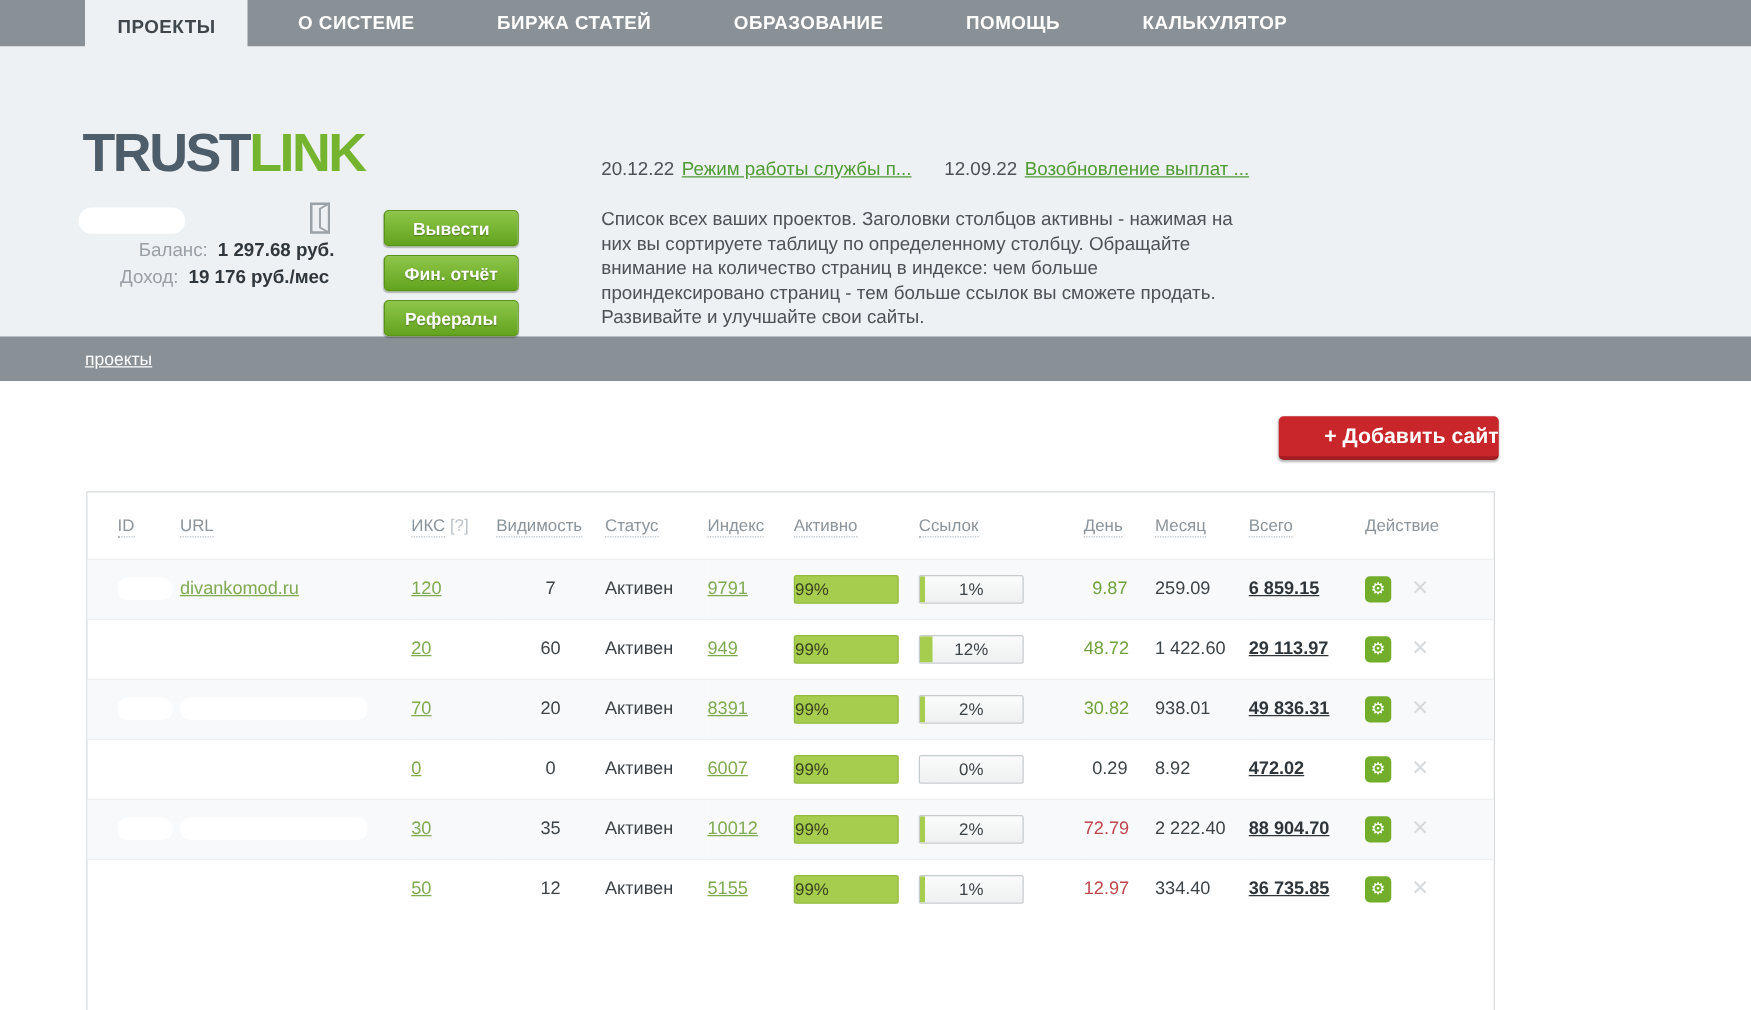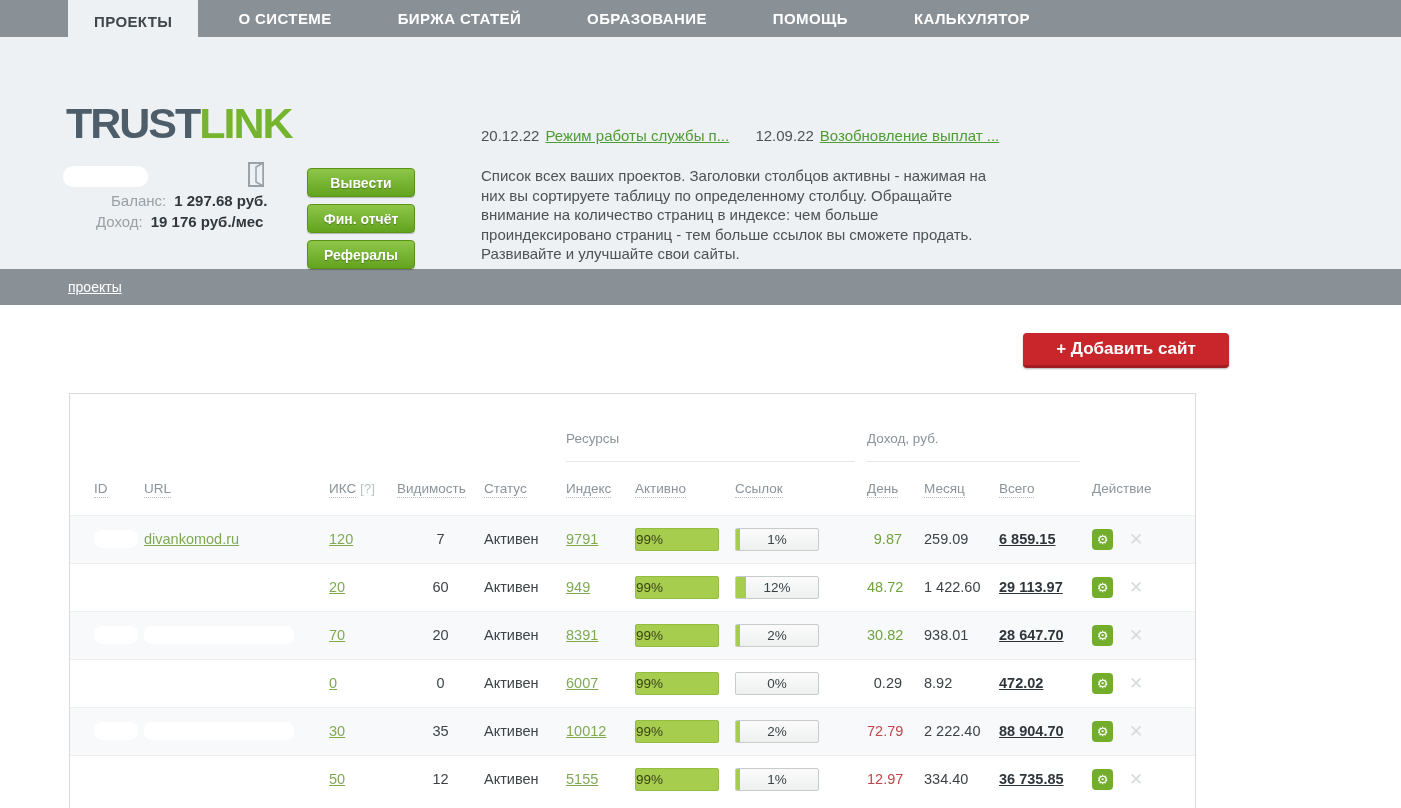--- a/index.html
+++ b/index.html
@@ -30,23 +30,23 @@
   .news a { color:#4f9b35; text-decoration:underline; cursor:pointer; }
   .news .date { margin-right:6px; } .news .n2 { margin-left:22px; }
   .desc { position:absolute; left:481px; top:129px; width:524px; font-size:15px; line-height:19.5px; color:#4c5256; }
 
   
   .crumbbar { height:36px; background:#8a9196; line-height:36px; }
   .crumbbar a { margin-left:68px; color:#fff; font-size:14px; text-decoration:underline; cursor:pointer; }
 
   
   .content { position:relative; height:535px; background:#fff; }
-  .add-btn { position:absolute; left:1023px; top:28px; width:206px; height:35px; background:#c9262c;
+  .add-btn { position:absolute; left:1023px; top:28px; width:176px; height:35px; background:#c9262c;
     border:none; border-bottom:3px solid #a21d22; border-radius:4px; color:#fff; font-weight:bold;
-    font-size:17px; font-family:"Liberation Sans",sans-serif; cursor:pointer; box-shadow:0 1px 2px rgba(0,0,0,.3); }
+    font-size:17px; font-family:"Liberation Sans",sans-serif; cursor:pointer; box-shadow:0 1px 2px rgba(0,0,0,.3);text-align:right; }
 
   .tablebox { position:absolute; left:69px; top:88px; width:1127px; height:560px;
     border:1px solid #d8dbde; background:#fff; }
   table { width:100%; border-collapse:collapse; table-layout:fixed; }
   th { font-weight:normal; text-align:left; font-size:13.5px; color:#8b949b; }
   .group-row th { height:68px; vertical-align:bottom; padding-bottom:0; }
   .group-cell div { border-bottom:1px solid #e4e6e8; padding-bottom:15px; margin-right:12px; }
   .head-row th { height:53px; vertical-align:middle; }
   .head-row th span.sort { border-bottom:1px dotted #b3bbc1; cursor:pointer; padding-bottom:1px; }
   .hint { color:#bcc3c8; cursor:pointer; }
@@ -131,30 +131,20 @@
         <col style="width:82px">
           <col style="width:69px">
           <col style="width:100px">
           <col style="width:132px">
         <col style="width:57px">
           <col style="width:75px">
           <col style="width:93px">
           <col>
       </colgroup>
       <thead>
-        <tr class="group-row">
-          <th colspan="5"></th>
-          <th colspan="3" class="group-cell">
-              <div>Ресурсы</div>
-            </th>
-          <th colspan="3" class="group-cell">
-              <div>Доход,  руб.</div>
-            </th>
-          <th></th>
-        </tr>
         <tr class="head-row">
           <th class="c-id"><span class="sort">ID</span></th>
           <th><span class="sort">URL</span></th>
           <th><span class="sort">ИКС</span> <span class="hint">[?]</span></th>
           <th><span class="sort">Видимость</span></th>
           <th><span class="sort">Статус</span></th>
           <th><span class="sort">Индекс</span></th>
           <th><span class="sort">Активно</span></th>
           <th><span class="sort">Ссылок</span></th>
           <th><span class="sort">День</span></th>
@@ -235,21 +225,21 @@
               <div class="badge-active">99%</div>
             </td>
     <td>
       <div class="bar-links">
         <div class="fill" style="width: 4px;"></div>
         <span class="lbl">2%</span>
       </div>
     </td>
     <td class="c-day"><span class="day-green">30.82</span></td>
     <td>938.01</td>
-    <td class="c-total"><a>28 647.70</a></td>
+    <td class="c-total"><a>49 836.31</a></td>
     <td>
       <button class="gearbtn"><span>⚙</span></button>
       <span class="delx">✕</span>
     </td>
   </tr>
 
   <tr class="data">
     <td class="c-id">
               <div class="redact id-w"></div>
             </td>

